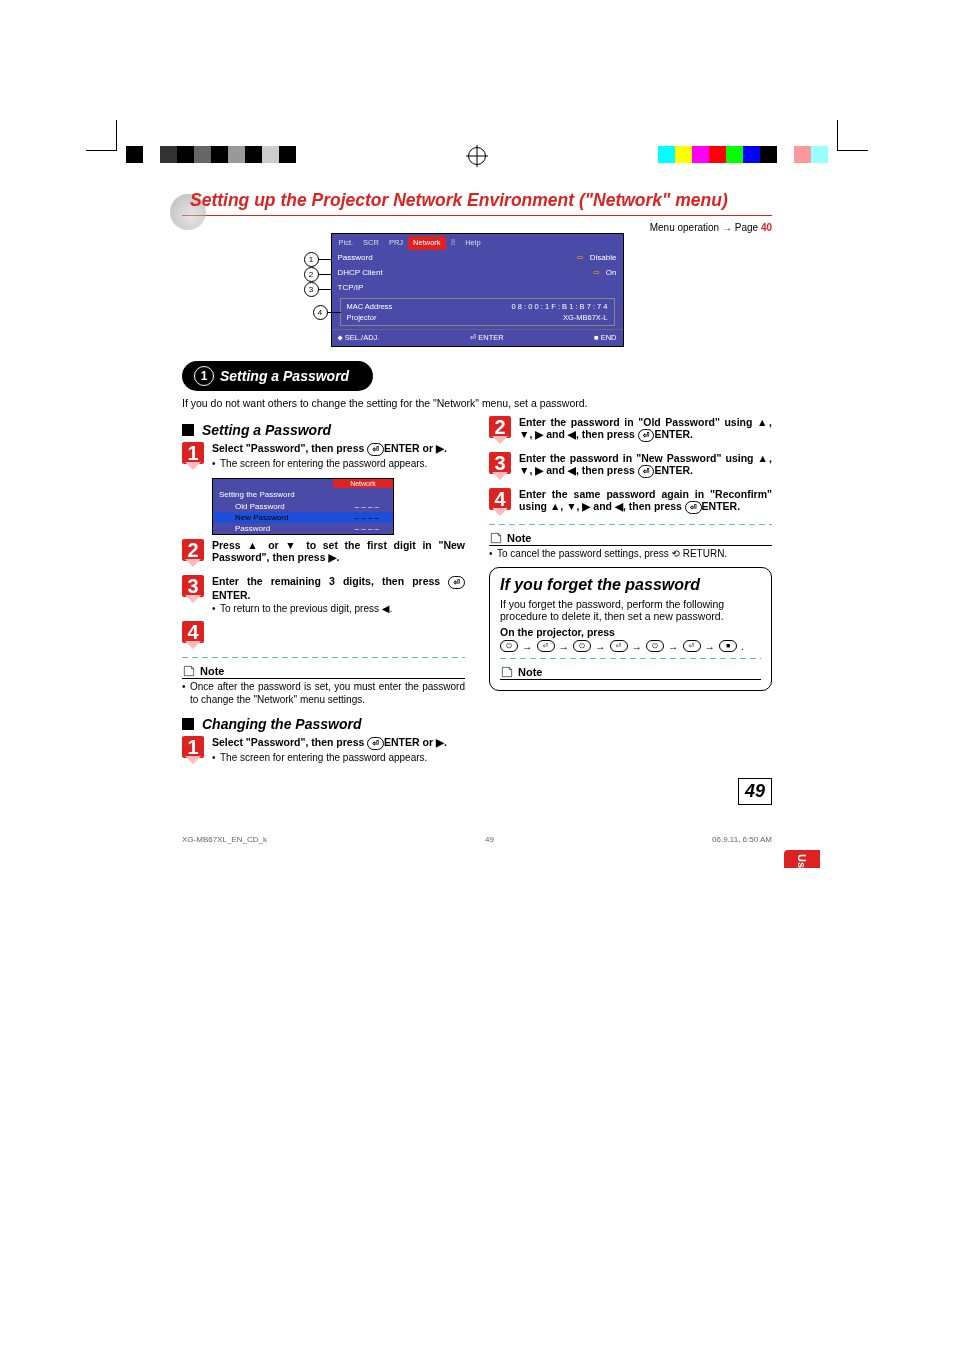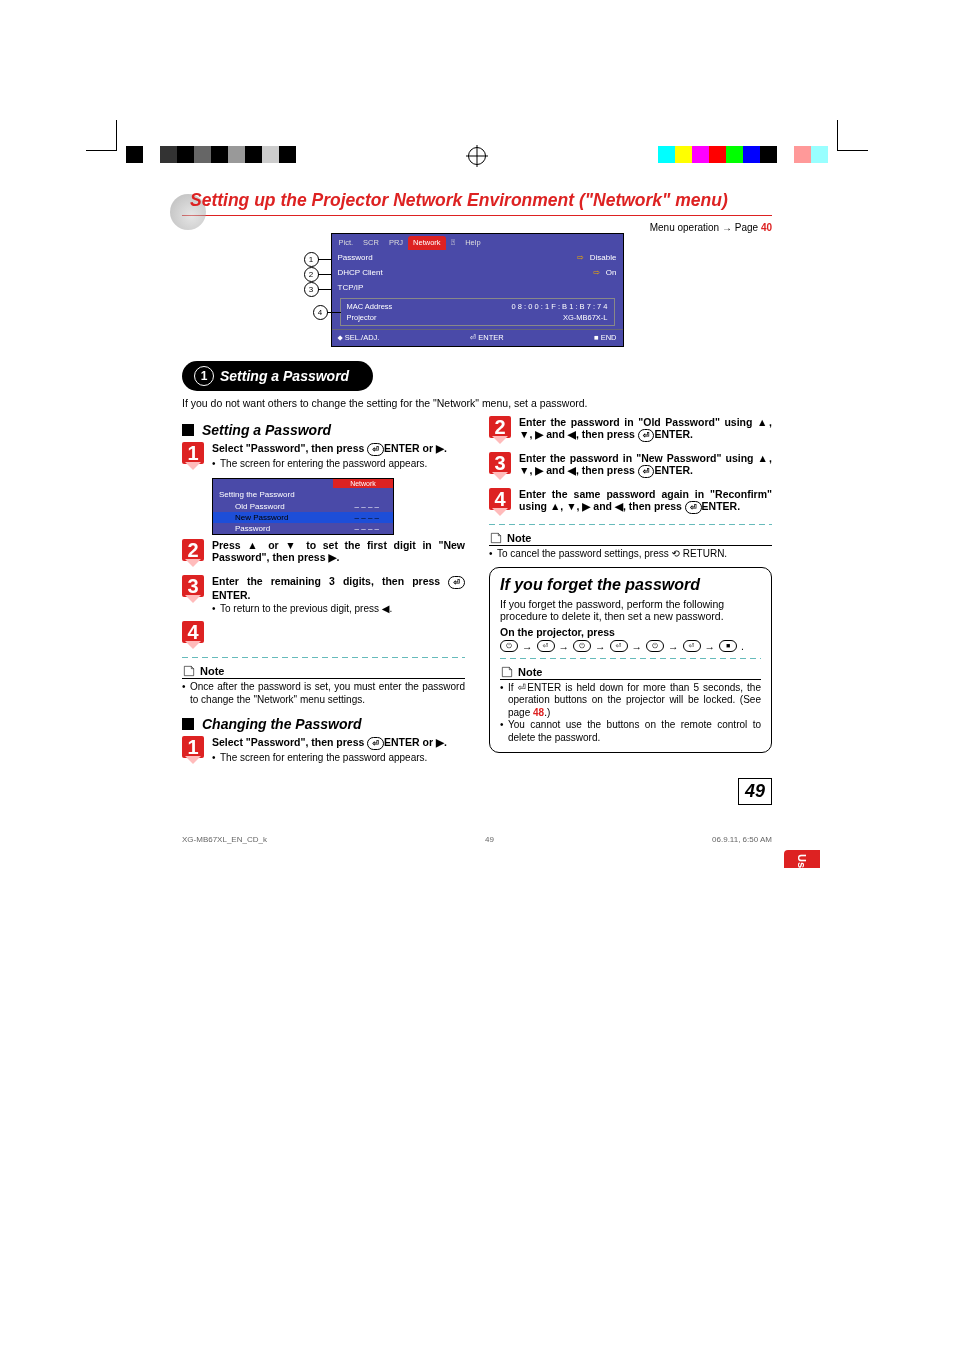--- a/index.html
+++ b/index.html
@@ -627,26 +627,20 @@
             <span>.</span>
           </div>
         <div class="dashed-sep"></div>
         <div class="note-head">
           <svg viewBox="0 0 24 24">
               <path d="M4 4h12l4 4v12H4z" fill="none" stroke="#000"></path>
               <path d="M16 4v4h4" fill="none" stroke="#000"></path>
             </svg>
           <span>Note</span>
         </div>
-        <div class="note-body">
-            <ul id="note-c-ul">
-              <li>If ⏎ENTER is held down for more than 5 seconds, the operation buttons on the projector will be locked. (See page <a href="#">48</a>.)</li>
-              <li>You cannot use the buttons on the remote control to delete the password.</li>
-            </ul>
-          </div>
       </div>
     </div>
   </div>
 
   <div class="side-tab">Useful
 Features</div>
 
   <div style="overflow:hidden">
     <span class="page-num-box">49</span>
   </div>

